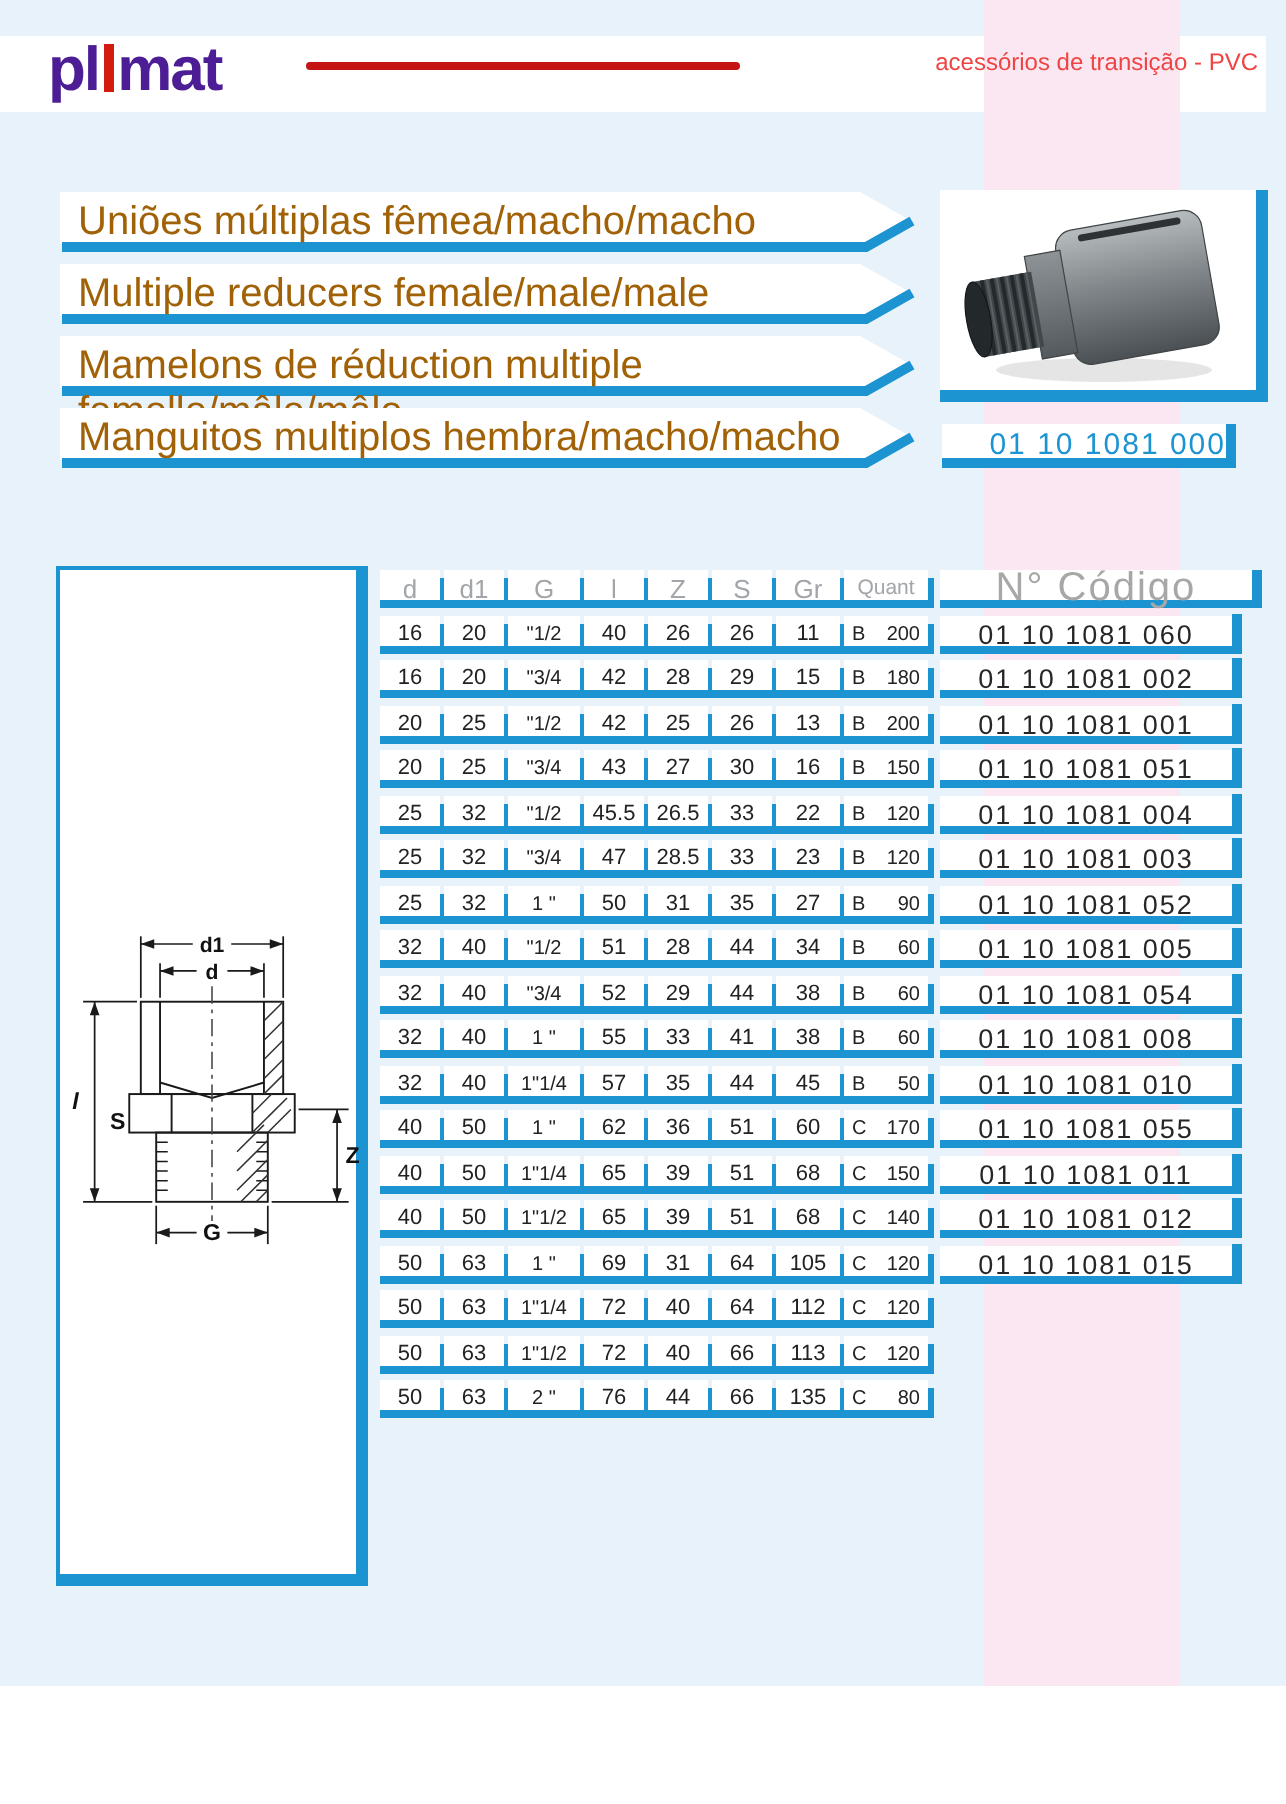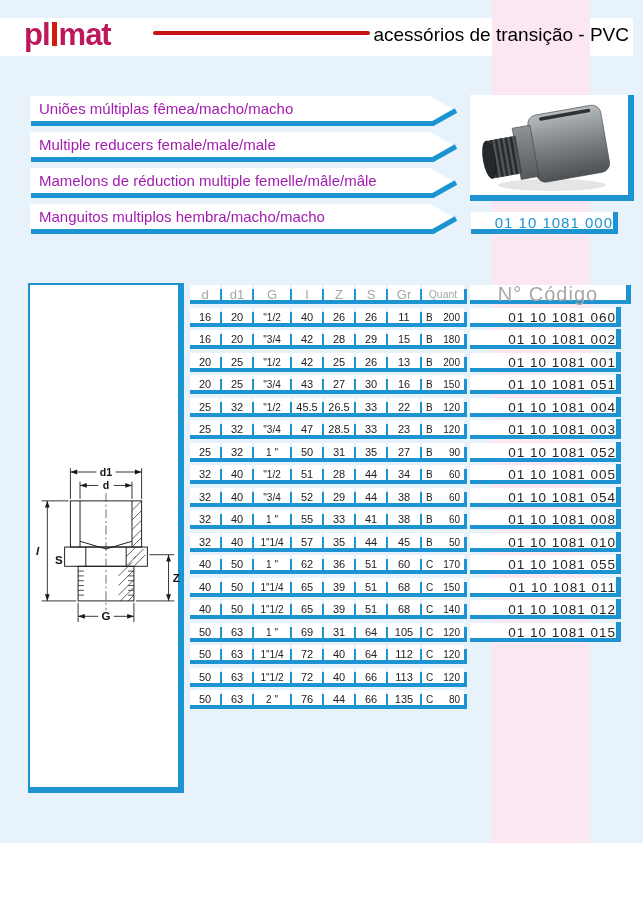--- a/index.html
+++ b/index.html
@@ -11,28 +11,28 @@
     --ink:#222;
   }
   *{box-sizing:border-box;margin:0;padding:0;}
   html,body{width:643px;height:902px;background:#fff;font-family:"Liberation Sans",sans-serif;}
   .page{position:relative;width:643px;height:902px;background:#fff;overflow:hidden;}
 
   .bg-band{position:absolute;left:0;top:0;width:643px;height:843px;background:var(--bgblue);z-index:0;}
   .header-band{position:absolute;left:0;top:18px;width:633px;height:38px;background:#fff;z-index:1;}
   .pink-stripe{position:absolute;left:492px;top:0;width:98px;height:843px;background:var(--pink);z-index:2;}
 
-  .logo{position:absolute;left:24px;top:17px;z-index:3;font-size:31px;font-weight:bold;color:#be185d;letter-spacing:-1px;}
+  .logo{position:absolute;left:24px;top:17px;z-index:3;font-size:31px;font-weight:bold;color:#4c1d95;letter-spacing:-1px;}
   .logo .logo-bar{display:inline-block;width:5px;height:24px;background:#d31c10;margin:0 2px 0 2px;vertical-align:-1px;}
   .red-line{position:absolute;left:153px;top:31px;width:217px;height:4px;background:var(--red);border-radius:2px;z-index:3;}
-  .subtitle{position:absolute;right:14px;top:24px;z-index:3;font-size:19px;color:#000000;z-index:3;}
+  .subtitle{position:absolute;right:14px;top:24px;z-index:3;font-size:12px;color:#ef4444;z-index:3;}
 
   .banner{position:absolute;left:30px;width:430px;height:31px;z-index:3;}
   .banner svg{position:absolute;left:0;top:0;}
-  .banner .banner-label{position:absolute;left:9px;top:4px;font-size:15px;color:#a21caf;}
+  .banner .banner-label{position:absolute;left:9px;top:4px;font-size:20px;color:#a16207;}
 
   .photo-box{position:absolute;left:470px;top:95px;width:164px;height:106px;background:#fff;
     border-right:6px solid var(--blue);border-bottom:6px solid var(--blue);z-index:3;}
   .prod-code{position:absolute;left:471px;top:212px;width:142px;height:22px;background:#fff;z-index:3;
     border-bottom:5px solid var(--blue);color:var(--blue);font-size:15px;font-weight:500;letter-spacing:1px;
     text-align:right;line-height:22px;}
   .prod-code::after{content:"";position:absolute;right:-5px;bottom:-5px;width:5px;height:22px;background:var(--blue);}
 
   .drawing-box{position:absolute;left:28px;top:283px;width:156px;height:510px;background:#fff;z-index:3;
     border:2px solid var(--blue);border-right-width:6px;border-bottom-width:6px;}
@@ -46,21 +46,21 @@
   .cell.g-col{font-size:10px;}
   .cell.quant{display:flex;justify-content:space-between;padding:0 4px;font-size:10px;}
   .h-cell{color:var(--graytxt);font-size:13px;}
   .h-cell.h-quant{font-size:10.5px;}
 
   .codes{position:absolute;left:470px;top:285px;z-index:3;}
   .codes-header{position:relative;width:156px;height:19px;line-height:19px;background:#fff;margin-bottom:3.5px;
     border-bottom:4px solid var(--blue);text-align:center;font-size:20px;letter-spacing:1px;color:#a7a7a7;}
   .codes-header::after{content:"";position:absolute;right:-5px;bottom:-4px;width:5px;height:19px;background:var(--blue);}
   .code-box{position:relative;width:146px;height:19px;line-height:19px;background:#fff;margin-bottom:3.5px;
-    border-bottom:4px solid var(--blue);text-align:right;font-size:13.5px;letter-spacing:1px;color:#262626;}
+    border-bottom:4px solid var(--blue);text-align:center;font-size:13.5px;letter-spacing:1px;color:#262626;}
   .code-box::after{content:"";position:absolute;right:-5px;bottom:-4px;width:5px;height:20px;background:var(--blue);}
 </style>
 </head>
 <body>
 
 <div class="page">
   <div class="bg-band"></div>
   <div class="header-band"></div>
   <div class="pink-stripe"></div>
 

